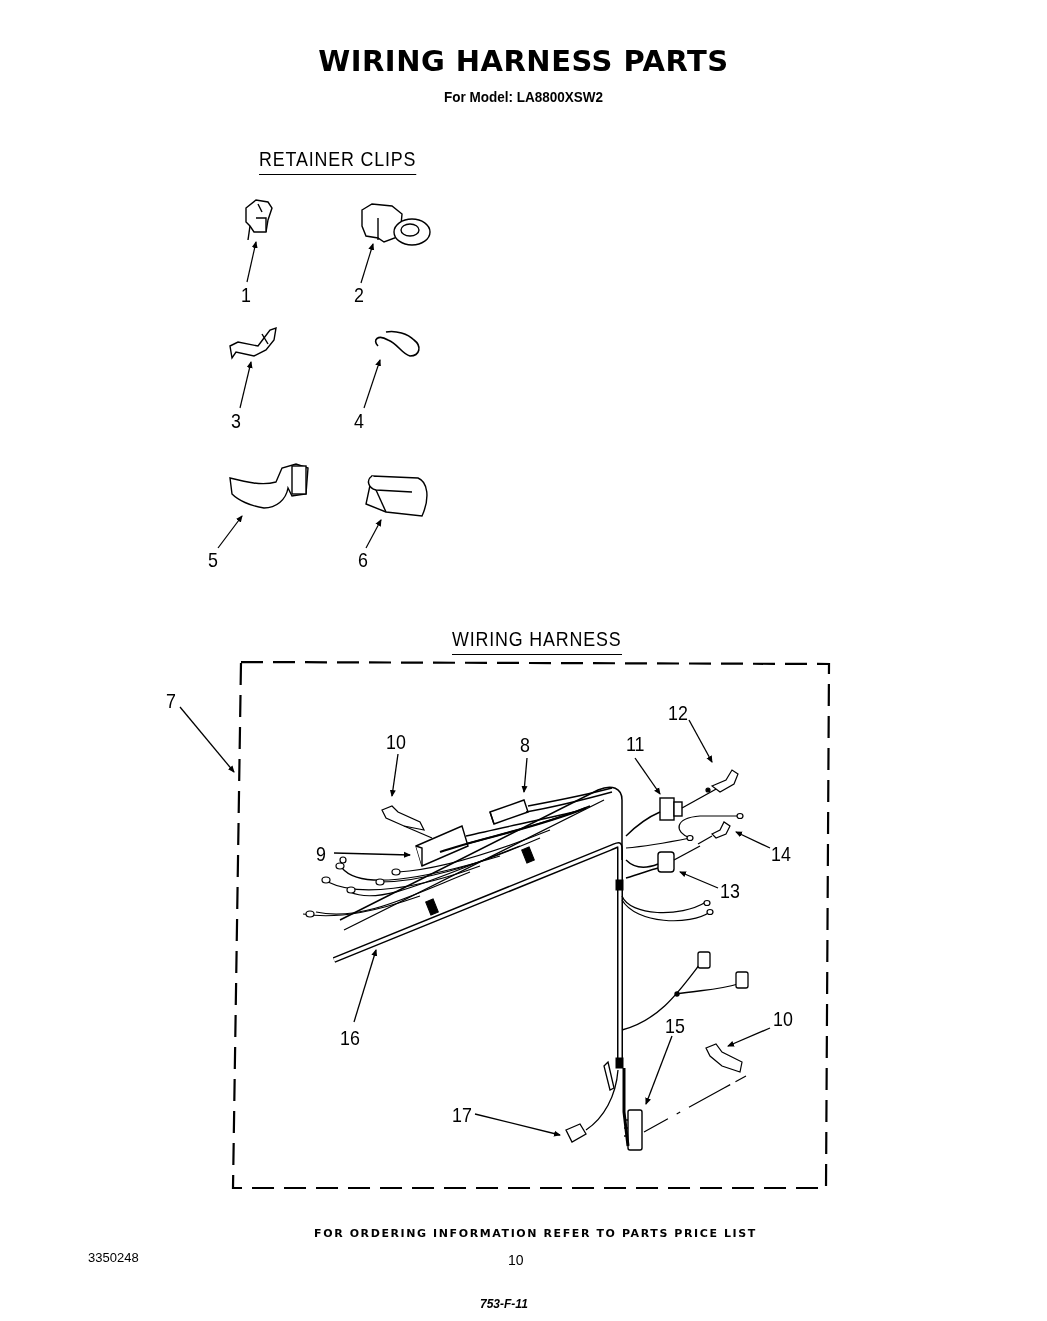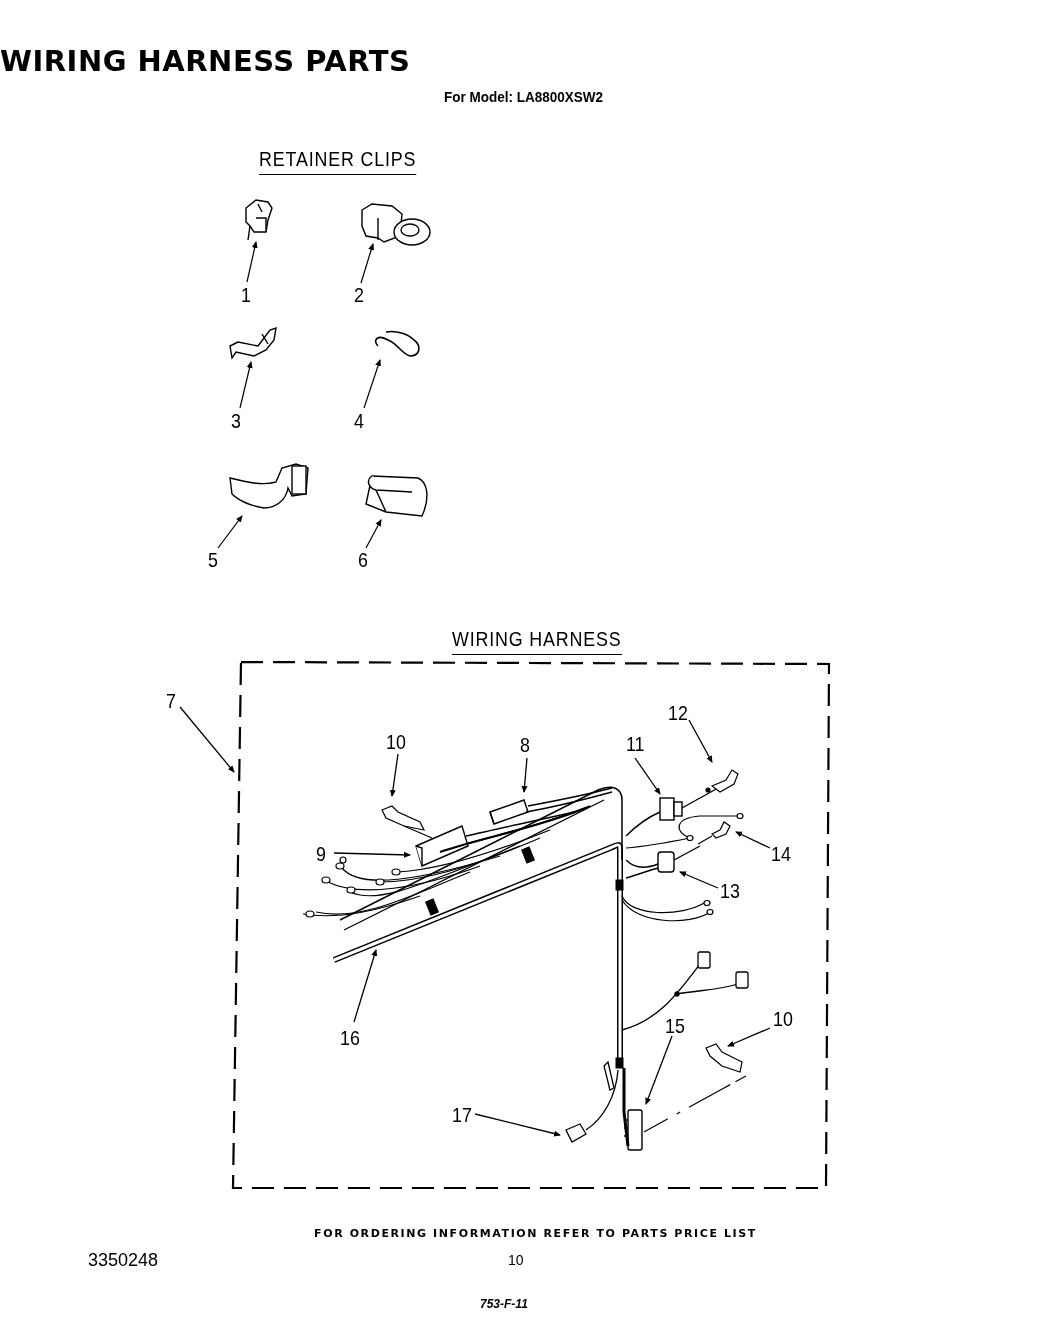--- a/index.html
+++ b/index.html
@@ -1,23 +1,23 @@
 <!DOCTYPE html>
 <html><head>
 <meta charset="utf-8">
 <style>
   html, body { margin: 0; padding: 0; background: #ffffff; }
   body { width: 1047px; height: 1321px; position: relative; overflow: hidden; color: #000; font-family: "Liberation Sans", sans-serif; }
   .abs { position: absolute; }
-  .title { left: 0; width: 1047px; top: 44px; text-align: left; font-family: "DejaVu Sans", sans-serif; font-weight: bold; font-size: 29px; letter-spacing: 0.5px; }
+  .title { left: 0; width: 1047px; top: 44px; text-align: center; font-family: "DejaVu Sans", sans-serif; font-weight: bold; font-size: 29px; letter-spacing: 0.5px; }
   .subtitle { left: 0; width: 1047px; top: 88px; text-align: center; font-family: "Liberation Sans", sans-serif; font-weight: bold; font-size: 15px; transform: scaleX(0.9); }
   .section-head { font-family: "Liberation Sans", sans-serif; font-size: 21px; letter-spacing: 1px; transform: scaleX(0.85); transform-origin: left top; border-bottom: 1.5px solid #000; padding-bottom: 3px; white-space: nowrap; }
   .callout { font-family: "Liberation Sans", sans-serif; font-size: 21px; line-height: 1; transform: scaleX(0.85); transform-origin: left top; }
   .footer-note { left: 0; width: 1047px; top: 1227px; text-align: center; font-family: "DejaVu Sans", sans-serif; font-weight: bold; font-size: 11px; letter-spacing: 1.6px; padding-left: 24px; box-sizing: border-box; }
-  .doc-num { left: 88px; top: 1250px; font-size: 18px; }
+  .doc-num { left: 88px; top: 1250px; font-size: 13px; }
   .page-num { left: 508px; top: 1252px; font-size: 14px; }
   .ref-code { left: 480px; top: 1297px; font-size: 12px; font-weight: bold; font-style: italic; }
   svg { position: absolute; left: 0; top: 0; }
 </style>
 </head>
 <body>
 
 <div class="abs title">WIRING HARNESS PARTS</div>
 <div class="abs subtitle">For Model: LA8800XSW2</div>
 

